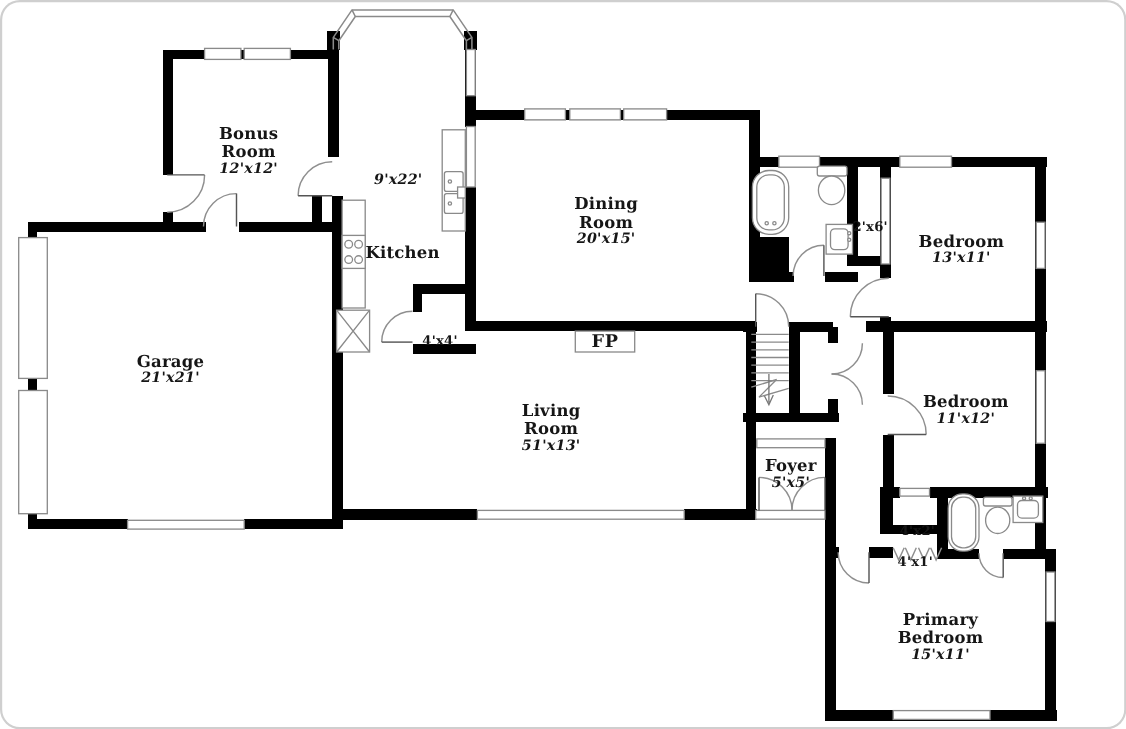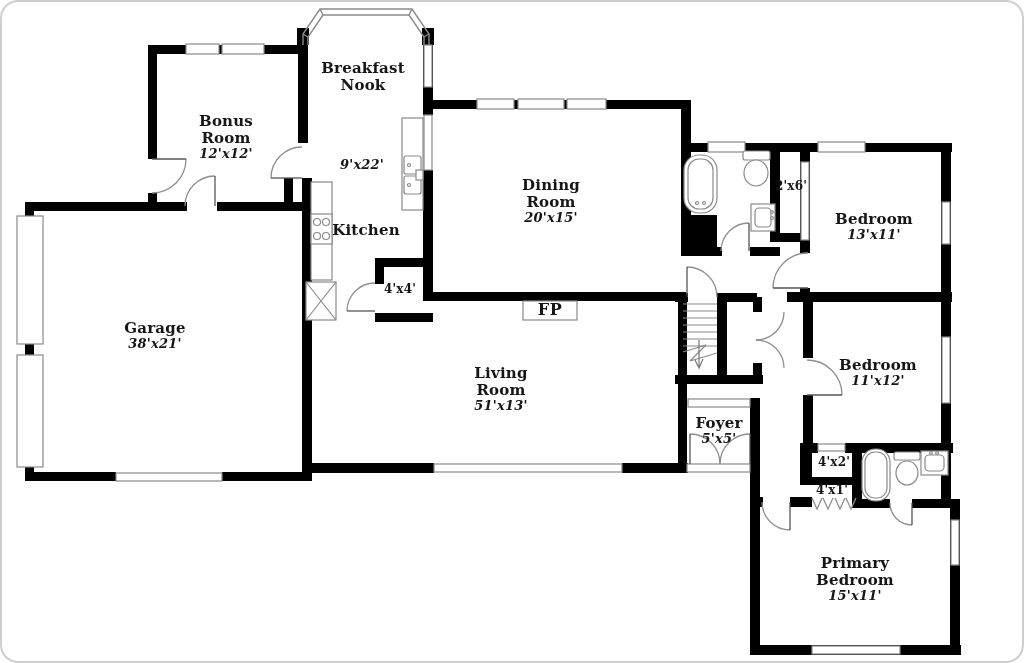--- a/index.html
+++ b/index.html
@@ -9,21 +9,21 @@
     font-family:"DejaVu Serif","Liberation Serif",serif;
   }
   .plan svg{position:absolute;left:0;top:0;}
   .label{
     position:absolute;transform:translate(-50%,-50%);
     text-align:center;font-weight:bold;color:#161616;
     font-size:15px;line-height:1.12;white-space:nowrap;letter-spacing:.2px;
   }
   .label span{display:block;}
   .label .dims{font-size:13px;font-style:italic;}
-  .label.sm{font-size:12px;letter-spacing:.2px;}
+  .label.sm{font-size:12px;letter-spacing:.2px;margin-top:20px;}
   .label.fp{font-size:16px;letter-spacing:.5px;}
 </style>
 </head>
 <body>
 
 <div class="plan">
 
   <svg width="1024" height="663" viewBox="0 0 1024 663">
 
     <g fill="#000000" shape-rendering="crispEdges">
@@ -235,24 +235,20 @@
         <rect x="921" y="451" width="27" height="24"></rect>
         <rect x="925" y="455" width="19" height="16" rx="4"></rect>
         <circle cx="931" cy="453" r="1.4"></circle>
           <circle cx="937" cy="453" r="1.4"></circle>
       </g>
 
       <rect x="523" y="301" width="54" height="19"></rect>
     </g>
   </svg>
 
-  <div class="label" style="left:363px;top:77px">
-    <span>Breakfast</span>
-    <span>Nook</span>
-  </div>
   <div class="label" style="left:362px;top:165px">
     <span class="dims">9'x22'</span>
   </div>
 
   <div class="label" style="left:226px;top:137px">
     <span>Bonus</span>
     <span>Room</span>
     <span class="dims">12'x12'</span>
   </div>
 
@@ -261,21 +257,21 @@
     <span>Room</span>
     <span class="dims">20'x15'</span>
   </div>
 
   <div class="label" style="left:366px;top:230px">
     <span>Kitchen</span>
   </div>
 
   <div class="label" style="left:155px;top:336px">
     <span>Garage</span>
-    <span class="dims">38'x21'</span>
+    <span class="dims">21'x21'</span>
   </div>
 
   <div class="label" style="left:501px;top:389px">
     <span>Living</span>
     <span>Room</span>
     <span class="dims">51'x13'</span>
   </div>
 
   <div class="label" style="left:719px;top:431px">
     <span>Foyer</span>

